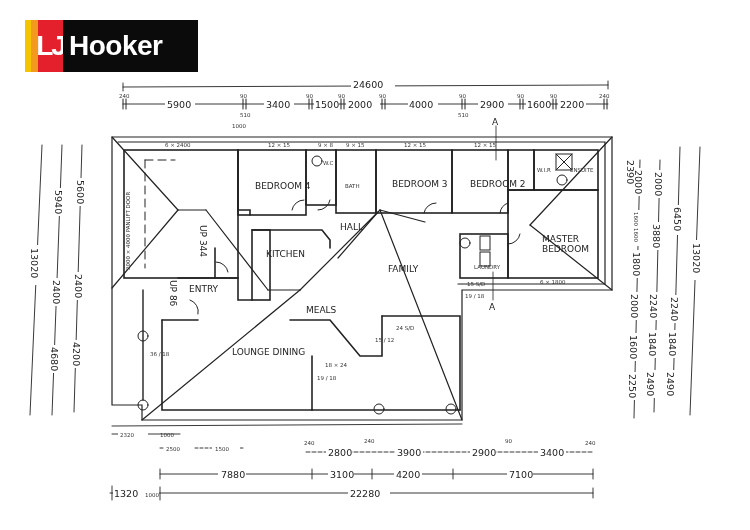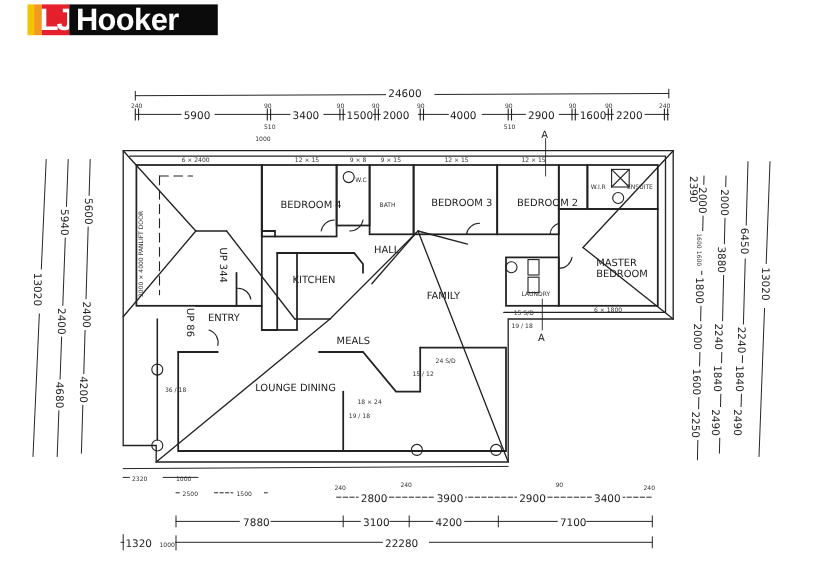--- a/index.html
+++ b/index.html
@@ -1,17 +1,17 @@
 <!DOCTYPE html>
 <html><head>
 <meta charset="utf-8">
 <style>
   html,body{margin:0;padding:0;background:#ffffff;}
   body{width:750px;height:530px;position:relative;overflow:hidden;font-family:"Liberation Sans",sans-serif;}
-  .logo{position:absolute;left:25px;top:4px;width:173px;height:28px;display:flex;}
+  .logo{position:absolute;left:25px;top:20px;width:173px;height:52px;display:flex;}
   .logo .s1{width:6px;background:#f5c400;}
   .logo .s2{width:7px;background:#f39a1e;}
   .logo .red{width:25px;background:#e4202d;color:#fff;font-weight:bold;font-size:28px;display:flex;align-items:center;justify-content:center;letter-spacing:-2px;}
   .logo .black{flex:1;background:#0b0b0b;color:#fff;font-weight:bold;font-size:28px;display:flex;align-items:center;padding-left:6px;letter-spacing:-0.5px;text-align:right;}
   svg{position:absolute;left:0;top:0;}
   .lbl{font-family:"DejaVu Sans",sans-serif;fill:#222;font-size:9px;}
   .dim{font-family:"DejaVu Sans",sans-serif;fill:#222;font-size:9.5px;}
   .sm{font-family:"DejaVu Sans",sans-serif;fill:#333;font-size:5.5px;}
 </style>
 </head>

